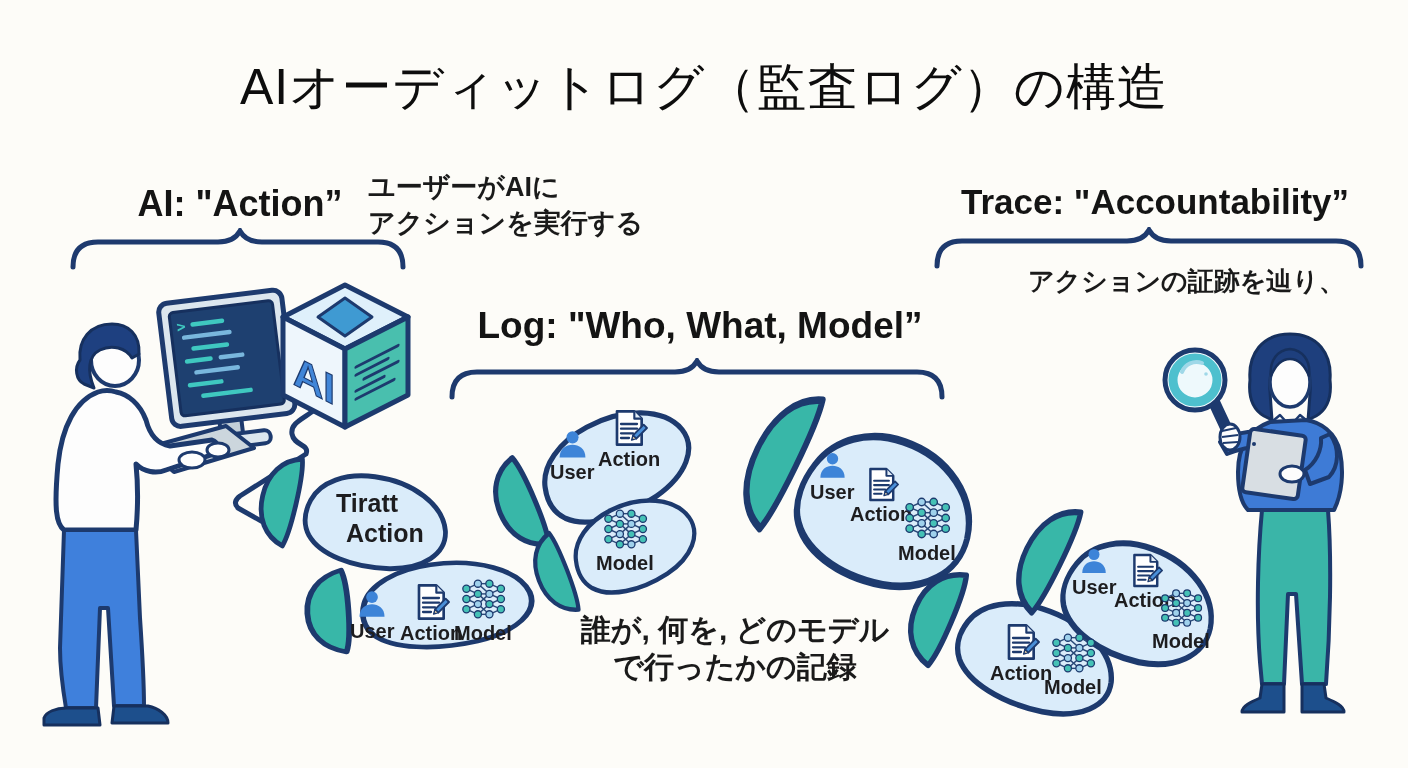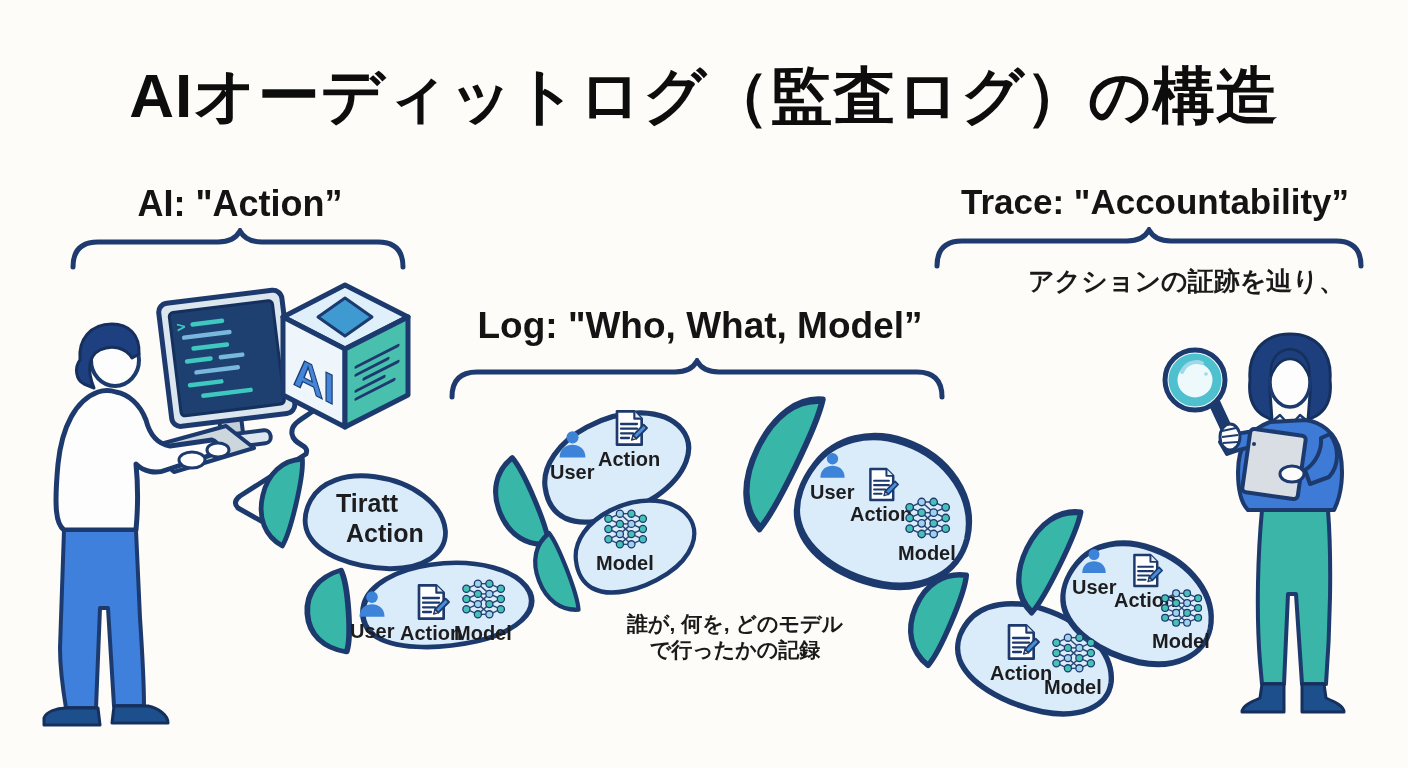--- a/index.html
+++ b/index.html
@@ -5,30 +5,30 @@
   html,body{margin:0;padding:0;background:#ffffff;}
   .canvas{
     position:relative; width:1408px; height:768px; overflow:hidden;
     background:#fdfcf8;
     font-family:"Liberation Sans","DejaVu Sans",sans-serif;
     color:#111;
   }
   .abs{position:absolute;}
   .title{
     left:0; top:54px; width:1408px; text-align:center;
-    font-size:62px; font-weight:700; letter-spacing:1px; color:#0d0d0d;
+    font-size:50px; font-weight:400; letter-spacing:1px; color:#0d0d0d;
   }
   .section-label{font-weight:800; color:#141414; white-space:nowrap;}
   .lbl-action{left:90px;  top:183px; width:300px; text-align:center; font-size:36px;}
   .lbl-log   {left:450px; top:305px; width:500px; text-align:center; font-size:37px;}
   .lbl-trace {left:938px; top:182px; width:434px; text-align:center; font-size:35px;}
   .caption{font-weight:800; color:#1a1a1a; white-space:nowrap;}
   .cap-action{left:368px; top:170px; font-size:27px; line-height:1.32;}
   .cap-trace {left:1028px; top:265px; font-size:26px; line-height:1.3;}
-  .cap-log   {left:540px; top:611px; width:390px; text-align:center; font-size:21px; line-height:1.24;}
+  .cap-log   {left:540px; top:611px; width:390px; text-align:center; font-size:30px; line-height:1.24;}
   .brace{position:absolute;}
   .brace svg{display:block; width:100%; height:100%;}
   
   .fp{position:absolute;}
   .fp svg{display:block; width:100%; height:100%; overflow:visible;}
   .heel{fill:#38b7a8; stroke:#1d3a6e; stroke-width:5.5; stroke-linejoin:round;}
   .sole{fill:#daecfa; stroke:#1d3a6e; stroke-width:5.5; stroke-linejoin:round;}
   .fp-item{position:absolute; display:flex; flex-direction:column; align-items:center; gap:1px;}
   .fp-label{font-size:20px; font-weight:700; color:#1d1d1f; line-height:1.05; white-space:nowrap;}
   .fp-text{position:absolute; font-size:25px; font-weight:700; color:#1d1d1f; line-height:1.2; }
@@ -106,20 +106,24 @@
 </svg>
 
 <div class="canvas">
 
   <div class="abs title">AIオーディットログ（監査ログ）の構造</div>
 
   <div class="abs section-label lbl-action">AI: "Action”</div>
   <div class="abs section-label lbl-log">Log: "Who, What, Model”</div>
   <div class="abs section-label lbl-trace">Trace: "Accountability”</div>
 
+  <div class="abs caption cap-action">
+    <div>ユーザーがAIに</div>
+    <div>アクションを実行する</div>
+  </div>
   <div class="abs caption cap-trace">
     <div>アクションの証跡を辿り、</div>
   </div>
   <div class="abs caption cap-log">
     <div>誰が, 何を, どのモデル</div>
     <div>で行ったかの記録</div>
   </div>
 
   <div class="brace" style="left:68px; top:228px; width:340px; height:42px;">
     <svg viewBox="0 0 340 42" preserveAspectRatio="none">

